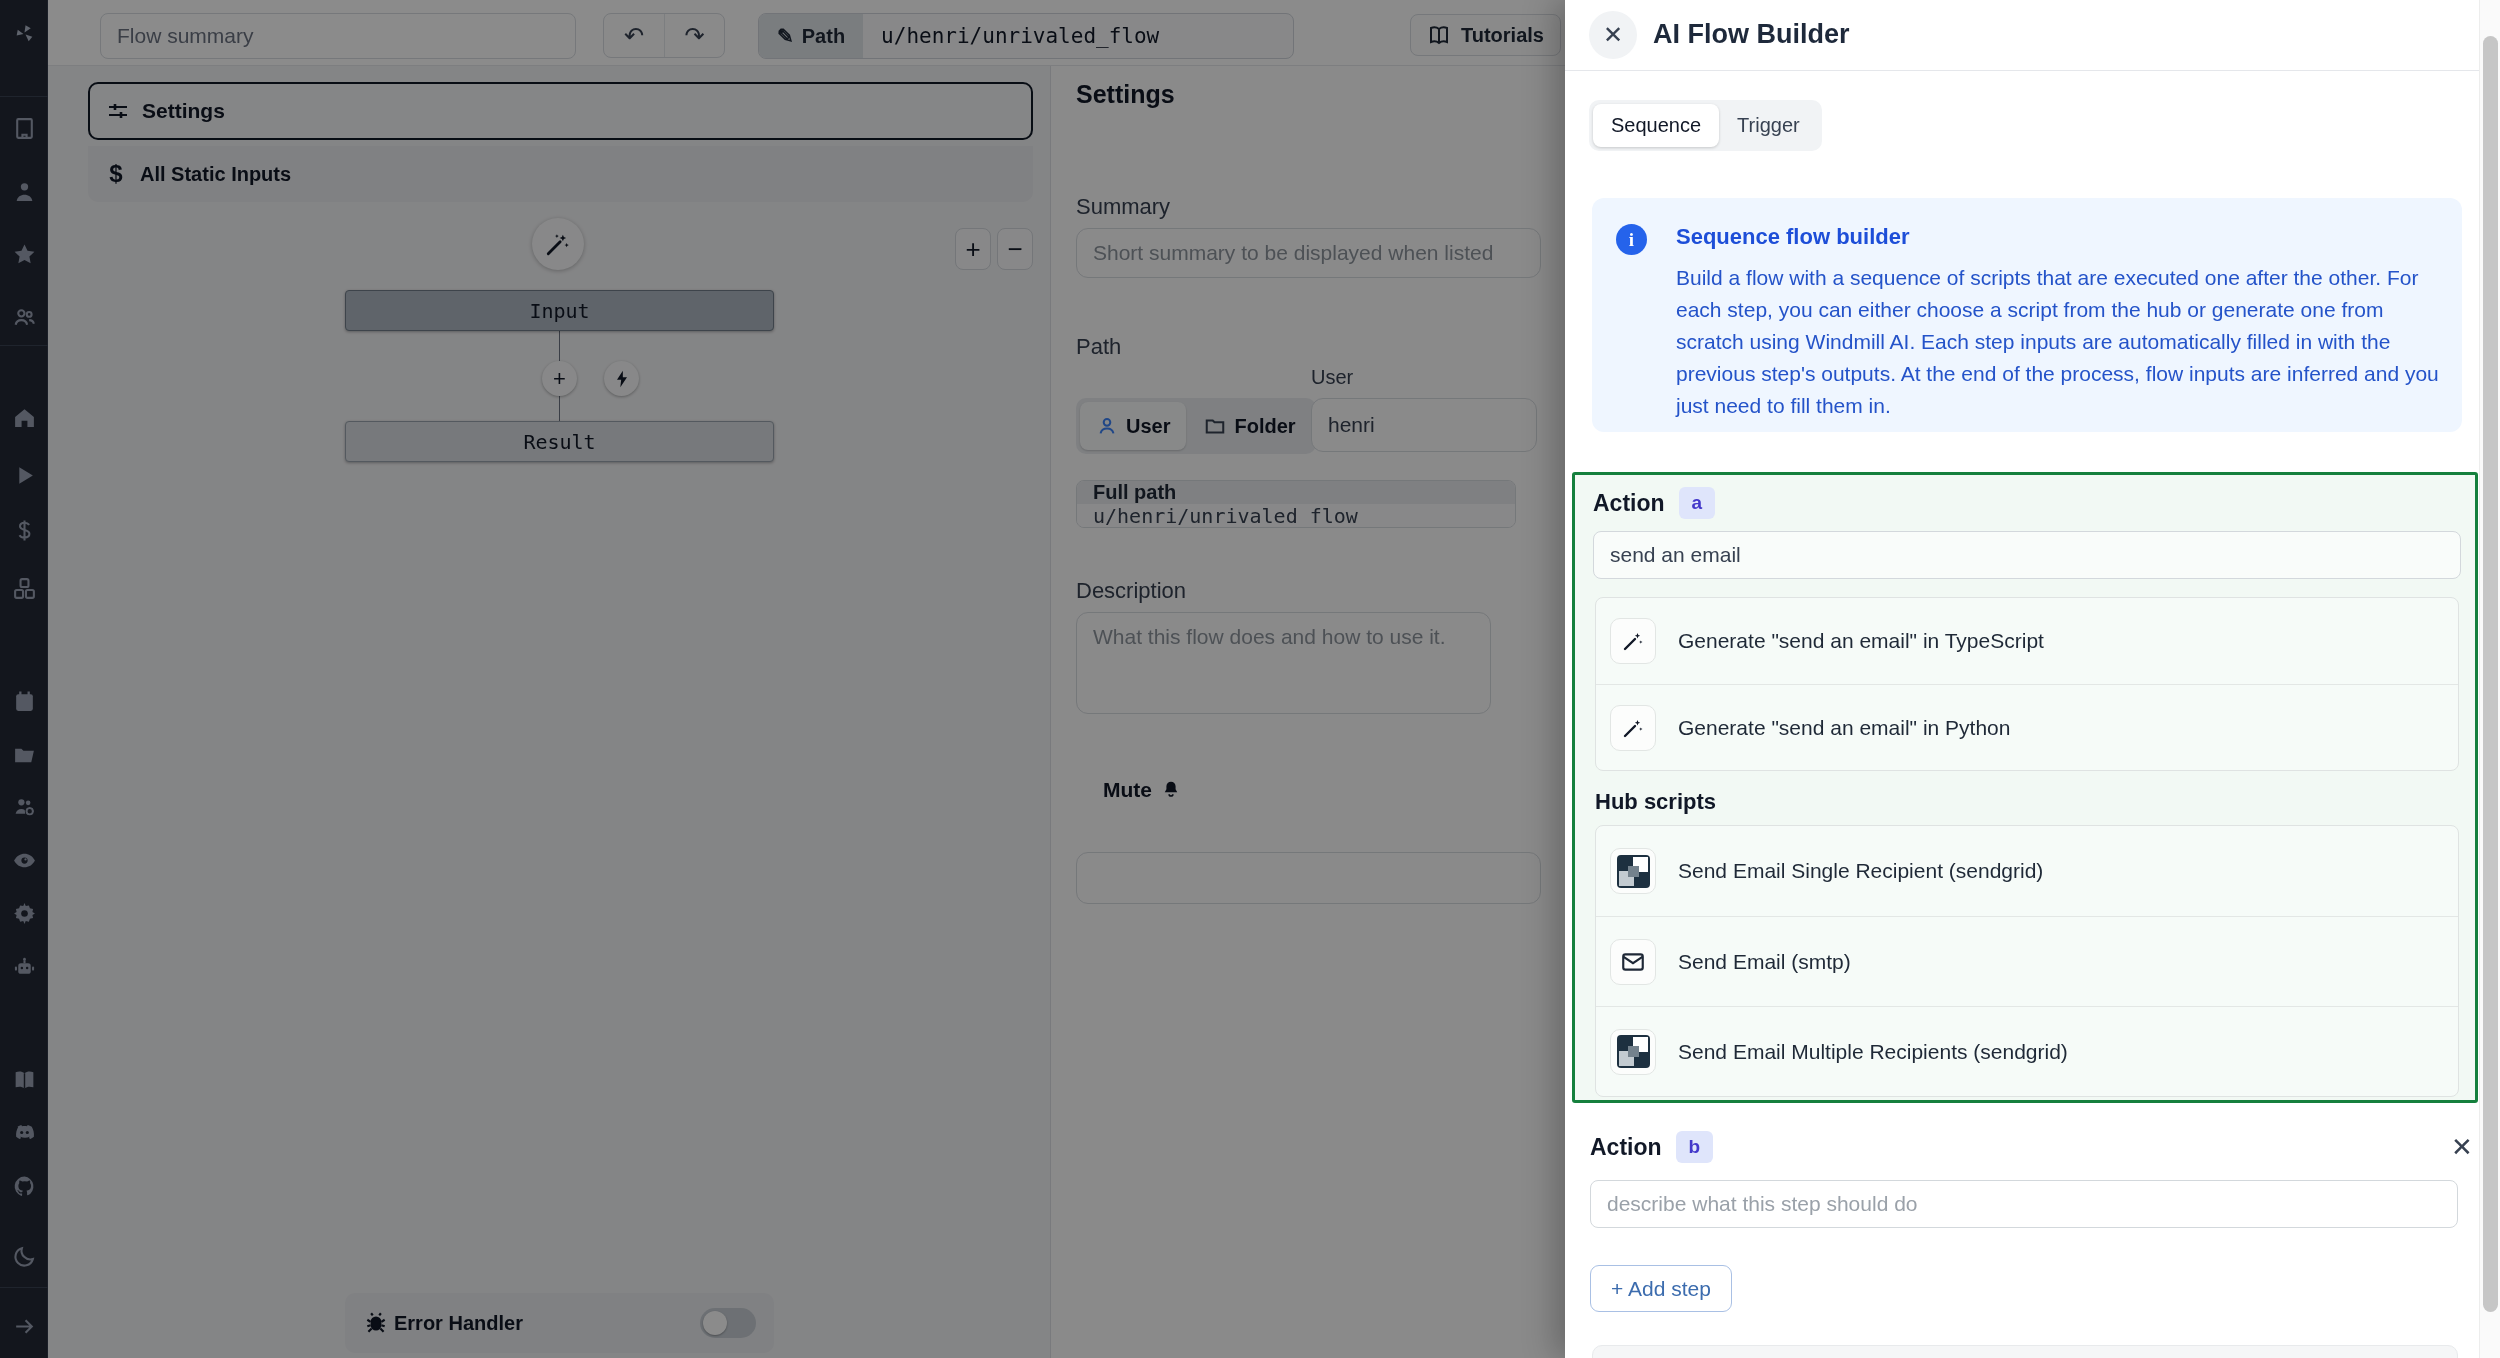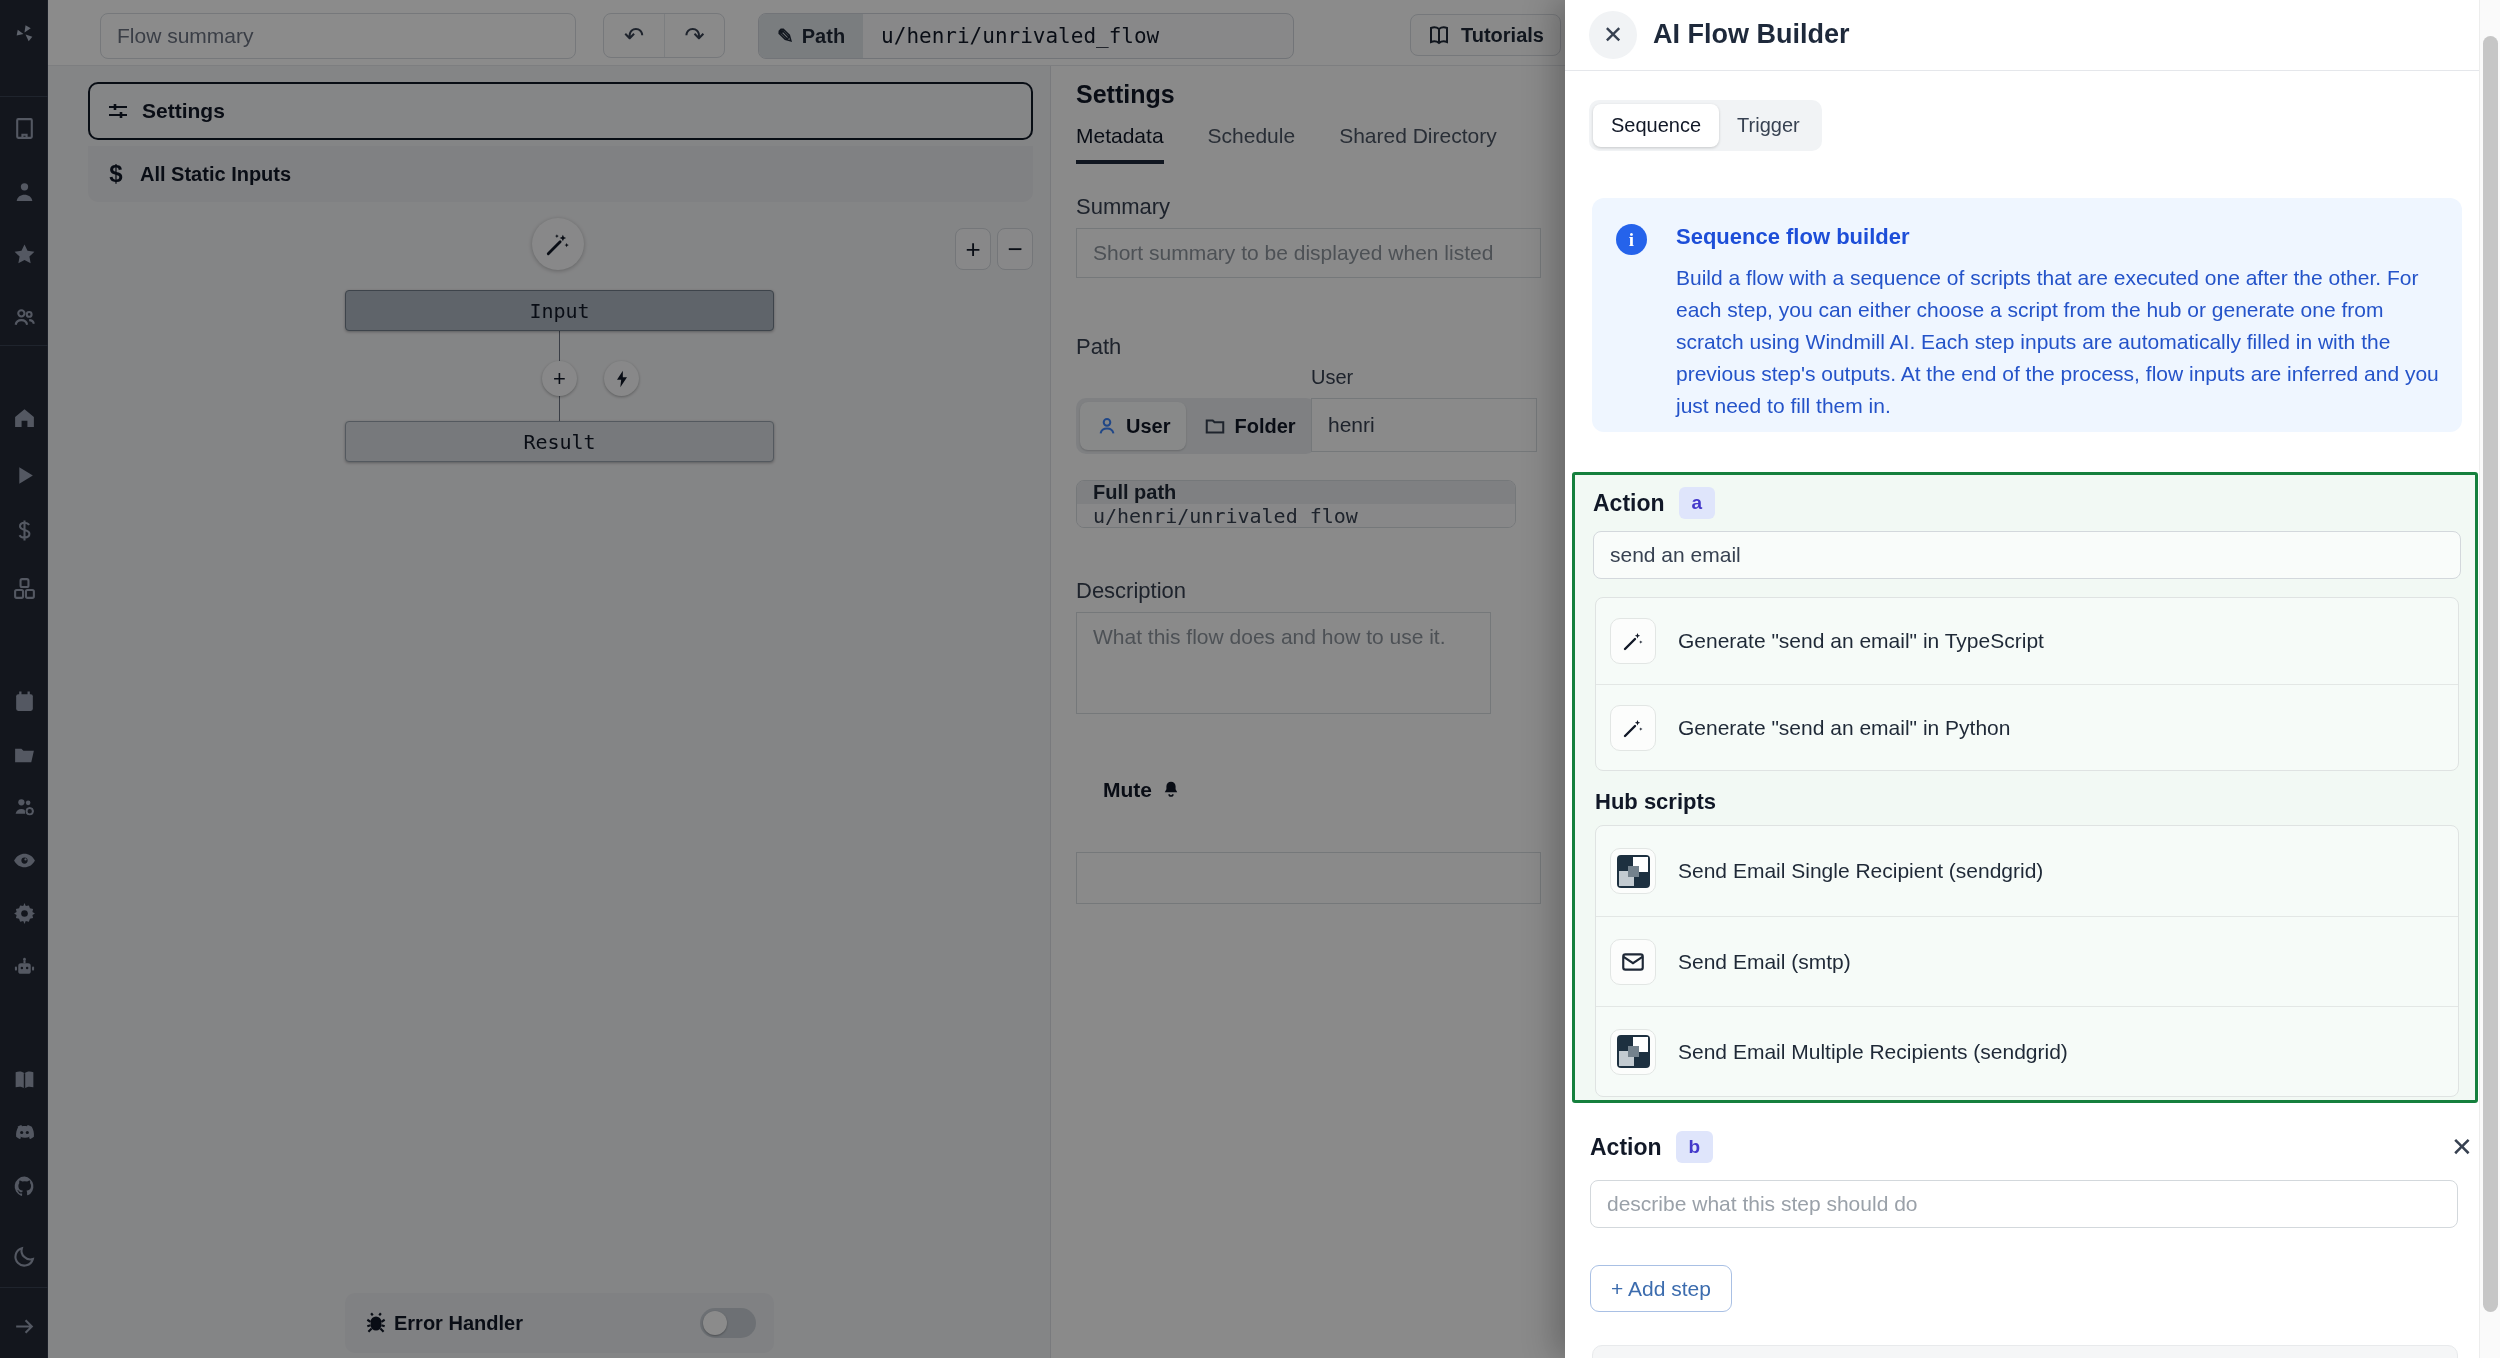--- a/index.html
+++ b/index.html
@@ -54,21 +54,21 @@
   .toggle{width:56px;height:30px;border-radius:15px;background:#c6ccd3;position:relative;cursor:pointer;}
   .toggle .knob{position:absolute;left:3px;top:3px;width:24px;height:24px;border-radius:50%;background:#fdfdfd;box-shadow:0 1px 2px rgba(0,0,0,.3);}
 
   
   .mpanel{position:absolute;left:1050px;top:66px;width:515px;height:1292px;background:#fbfbfc;border-left:1px solid #dcdfe3;}
   .mpanel .heading{position:absolute;left:25px;top:14px;font-size:25px;font-weight:700;color:#111827;}
   .mtabs{position:absolute;left:25px;top:58px;display:flex;gap:44px;}
   .mtab{font-size:21px;color:#4b5563;padding-bottom:12px;cursor:pointer;}
   .mtab.active{color:#111827;border-bottom:4px solid #1e293b;}
   .flabel{position:absolute;font-size:22px;color:#374151;}
-  .minput{position:absolute;border:1px solid #d6dade;border-radius:0;background:#fbfbfc;padding:0 16px;font-size:21px;color:#374151;
+  .minput{position:absolute;border:1px solid #d6dade;border-radius:12px;background:#fbfbfc;padding:0 16px;font-size:21px;color:#374151;
       font-family:"Liberation Sans",sans-serif;}
   .minput::placeholder{color:#8d949c;}
   textarea.minput{padding-top:12px;resize:none;}
   .segwrap{position:absolute;left:25px;top:332px;height:56px;background:#e7eaed;border-radius:10px;display:flex;align-items:center;padding:4px;gap:2px;}
   .segbtn{display:flex;align-items:center;gap:8px;padding:0 16px;height:48px;border-radius:8px;font-size:20px;font-weight:700;color:#111827;cursor:pointer;}
   .segbtn.active{background:#f8f9fa;box-shadow:0 1px 2px rgba(0,0,0,.18);}
   .fullpath{position:absolute;left:25px;top:414px;width:440px;height:48px;border:1px solid #d6dade;border-radius:8px;display:flex;overflow:hidden;flex-direction:column;}
   .fullpath .k{background:#e7eaed;display:flex;align-items:center;padding:0 16px;font-size:20px;font-weight:700;color:#1f2937;}
   .fullpath .v{display:flex;align-items:center;padding:0 16px;font-size:20px;color:#374151;background:#f7f8f9;flex:1;}
   .mute-row{position:absolute;left:52px;top:712px;display:flex;align-items:center;gap:8px;font-size:21px;font-weight:700;color:#111827;}
@@ -318,25 +318,20 @@
       </svg>
       <span class="lbl">Error Handler</span>
       <div class="toggle">
           <div class="knob"></div>
         </div>
     </div>
   </section>
 
   <section class="mpanel">
     <div class="heading">Settings</div>
-    <div class="mtabs">
-      <div class="mtab active">Metadata</div>
-      <div class="mtab">Schedule</div>
-      <div class="mtab">Shared Directory</div>
-    </div>
 
     <div class="flabel" style="left:25px;top:128px">Summary</div>
     <input class="minput" style="left: 25px; top: 162px; width: 465px; height: 50px;" placeholder="Short summary to be displayed when listed">
 
     <div class="flabel" style="left:25px;top:268px">Path</div>
     <div class="flabel" style="left:260px;top:300px;font-size:20px">User</div>
 
     <div class="segwrap">
       <div class="segbtn active">
         <svg width="22" height="22" viewBox="0 0 24 24" fill="none" stroke="#3b82f6" stroke-width="2.2">

